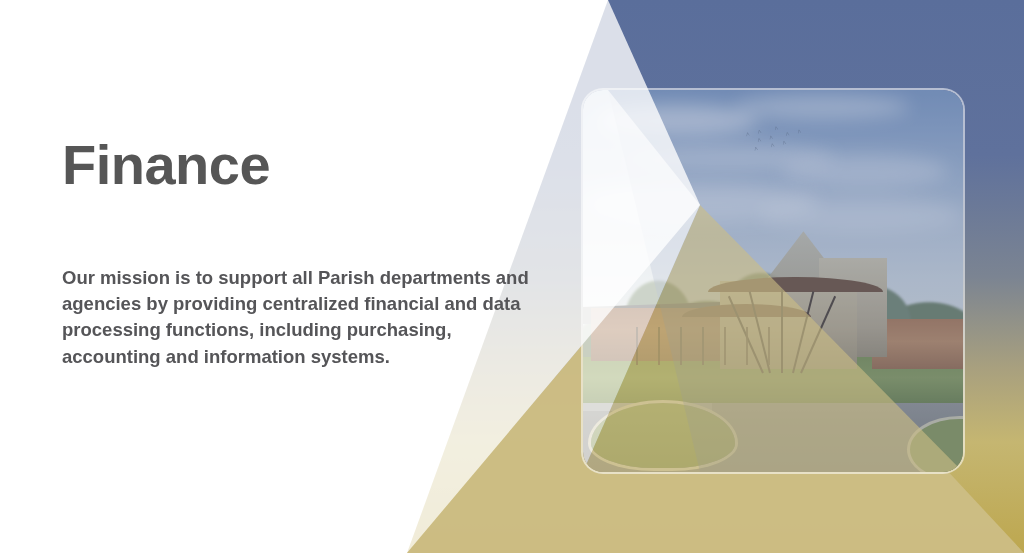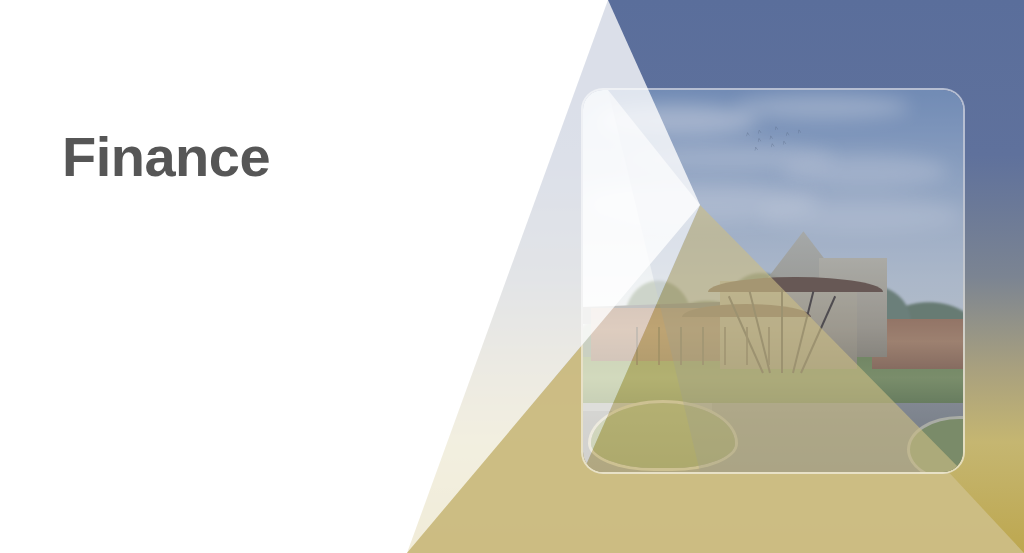--- a/index.html
+++ b/index.html
@@ -236,21 +236,21 @@
   .photo-tint-light {
     position: absolute; inset: 0;
     background: rgba(255,255,255,0.62);
     clip-path: polygon(25px 0, 117px 115px, 0 382px, 0 0);
   }
 
   
   .text-col {
     position: absolute;
     left: 62px;
-    top: 128px;
+    top: 136px;
     width: 500px;
   }
   .title {
     margin: 0;
     font-size: 56px;
     font-weight: bold;
     color: #565656;
     letter-spacing: -0.5px;
     line-height: 1.05;
   }
@@ -312,15 +312,16 @@
       <div class="photo-tint-blue"></div>
       <div class="photo-tint-gold"></div>
       <div class="photo-tint-light"></div>
     </div>
   </div>
 
   <div class="wedge-light"></div>
 
   <div class="text-col">
     <h1 class="title">Finance</h1>
+    <p class="body-copy">Our mission is to support all Parish departments and agencies by providing centralized financial and data processing functions, including purchasing, accounting and information systems.</p>
   </div>
 
 </div>
 
 </body></html>

